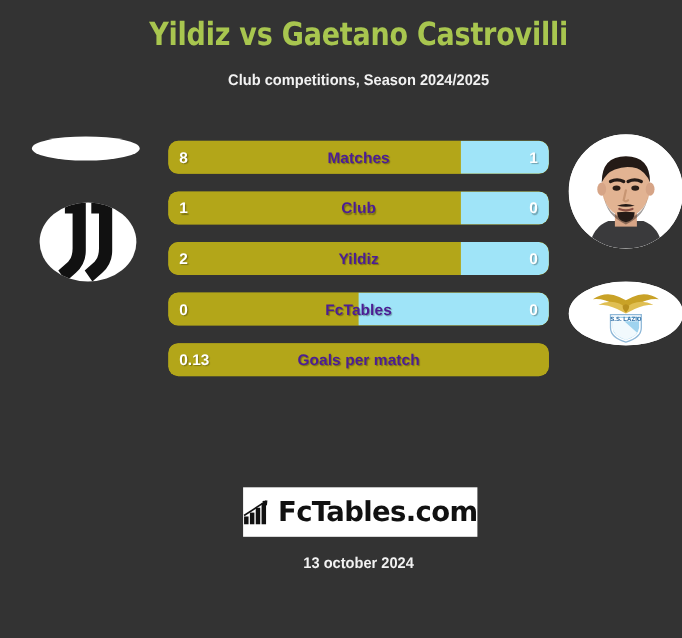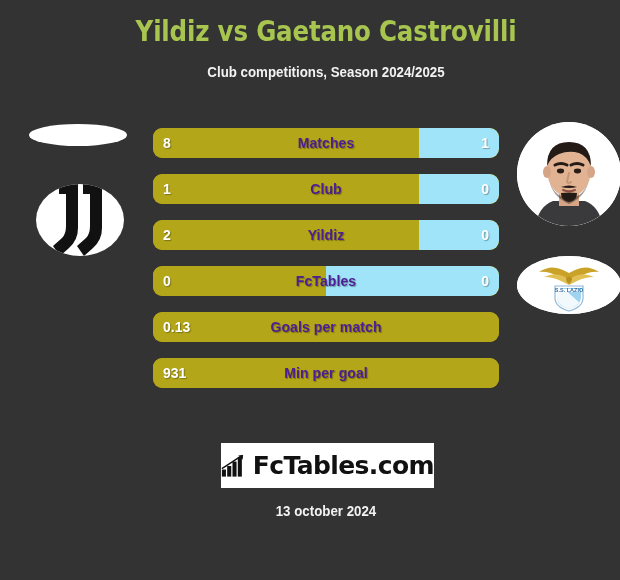--- a/index.html
+++ b/index.html
@@ -254,25 +254,20 @@
       <div class="bar-val right">0</div>
     </div>
 
     <div class="bar-row full">
       <div class="bar-left" style="width:100%"></div>
       <div class="bar-val left">0.13</div>
       <div class="bar-label">Goals per match</div>
     </div>
 
 
-    <div class="bar-row full">
-      <div class="bar-left" style="width:100%"></div>
-      <div class="bar-val left">931</div>
-      <div class="bar-label">Min per goal</div>
-    </div>
 
   </div>
 
   <div class="player-photo">
     <svg width="104" height="104" viewBox="0 0 104 104">
       <rect x="0" y="0" width="104" height="104" fill="#ffffff"></rect>
 
       <path d="M18 104 Q22 84 36 79 L68 79 Q82 84 86 104 Z" fill="#3a3a3c"></path>
 
       <rect x="42" y="66" width="20" height="18" fill="#d6a486"></rect>

